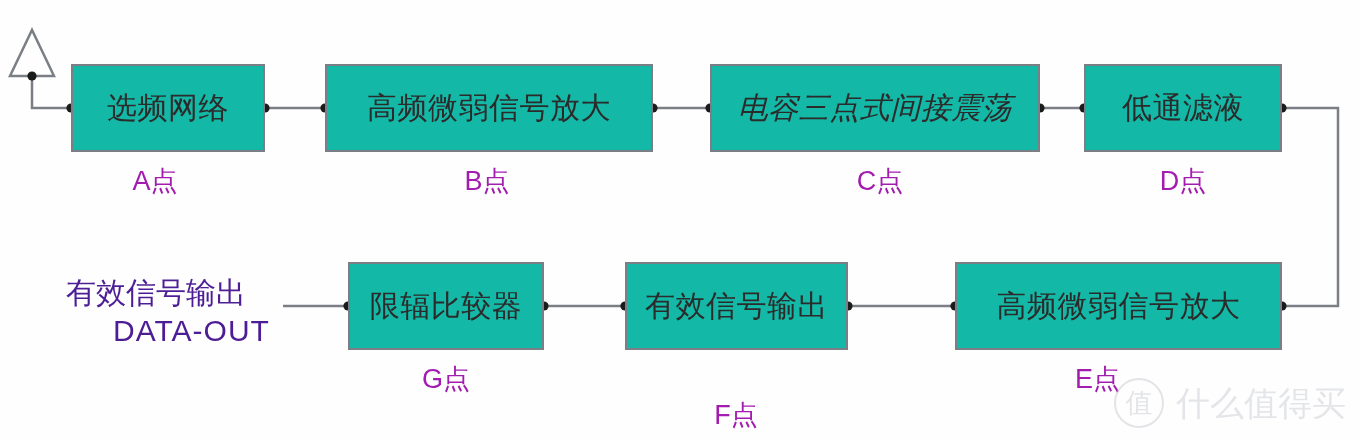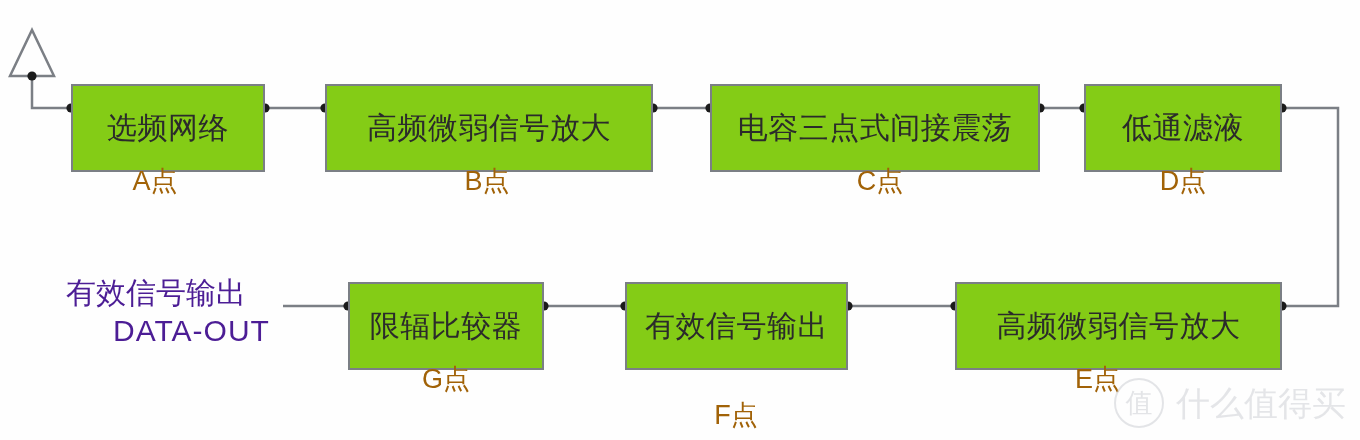--- a/index.html
+++ b/index.html
@@ -22,36 +22,35 @@
     left: 0;
     top: 0;
     width: 1360px;
     height: 440px;
     pointer-events: none;
   }
   .node-box {
     position: absolute;
     box-sizing: border-box;
     border: 2px solid #7b7f85;
-    background: #84cc16;
+    background: #14b8a6;
     display: flex;
     align-items: center;
     justify-content: center;
-    margin-top: 20px;
   }
   .node-label {
     color: #2b2b2b;
     font-size: 30px;
     line-height: 1;
     letter-spacing: 0.5px;
     white-space: nowrap;
   }
   .point-label {
     position: absolute;
-    color: #a16207;
+    color: #a21caf;
     font-size: 27px;
     line-height: 1;
     white-space: nowrap;
     text-align: center;
   }
   .out-label {
     position: absolute;
     color: #4c1d95;
     font-size: 30px;
     line-height: 1.26;
@@ -138,21 +137,21 @@
   <div class="node-box" style="left:71px; top:64px; width:194px; height:88px;">
     <span class="node-label">选频网络</span>
   </div>
   <div class="point-label" style="left:105px; top:168px; width:100px;">A点</div>
 
   <div class="node-box" style="left:325px; top:64px; width:328px; height:88px;">
     <span class="node-label">高频微弱信号放大</span>
   </div>
   <div class="point-label" style="left:437px; top:168px; width:100px;">B点</div>
 
-  <div class="node-box" style="left:710px; top:64px; width:330px; height:88px;">
+  <div class="node-box" style="left:710px; top:64px; width:330px; height:88px;font-style:italic;">
     <span class="node-label">电容三点式间接震荡</span>
   </div>
   <div class="point-label" style="left:830px; top:168px; width:100px;">C点</div>
 
   <div class="node-box" style="left:1084px; top:64px; width:198px; height:88px;">
     <span class="node-label">低通滤液</span>
   </div>
   <div class="point-label" style="left:1133px; top:168px; width:100px;">D点</div>
 
   <div class="out-label" style="left:66px; top:274px;">

